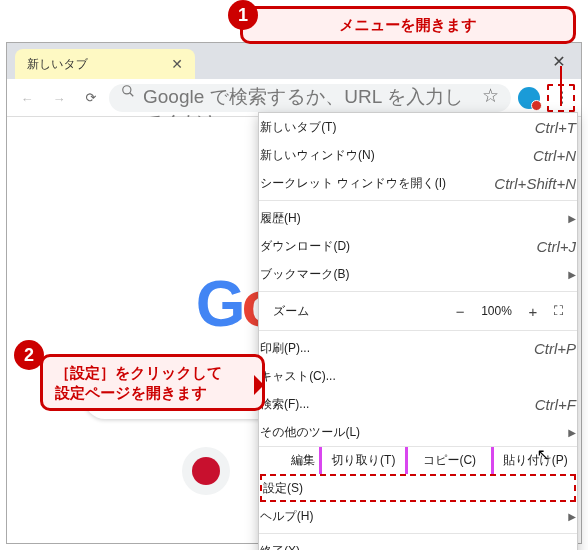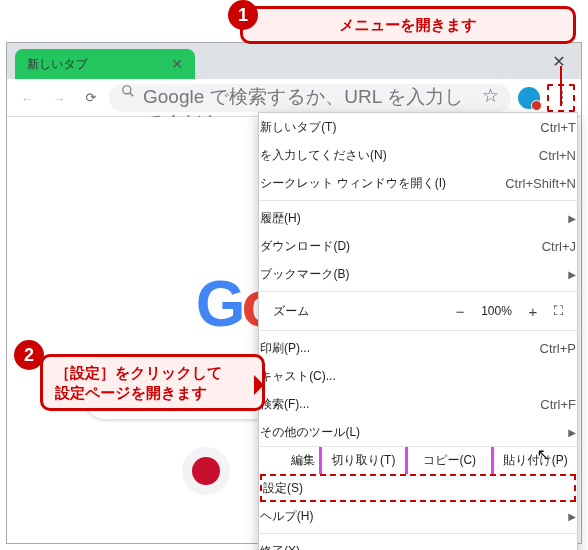--- a/index.html
+++ b/index.html
@@ -1,21 +1,21 @@
 <!DOCTYPE html>
 <html><head>
 <meta charset="utf-8">
 <style>
   * { box-sizing: border-box; margin: 0; padding: 0; }
   body { font-family: "Meiryo", "Segoe UI", sans-serif; font-size: 13px; background: #fff; width: 588px; height: 550px; position: relative; overflow: hidden; }
   
   .window { position: absolute; top: 42px; left: 6px; right: 6px; bottom: 6px; border: 1px solid #aaa; background: #fff; }
   
   .tabbar { display: flex; align-items: center; height: 36px; background: #dee1e6; }
-  .tab { display: flex; align-items: center; height: 30px; margin-top: 6px; margin-left: 8px; padding: 0 12px; background: #22c55e; border-radius: 8px 8px 0 0; min-width: 180px; justify-content: space-between; font-size: 12px; color: #333; }
+  .tab { display: flex; align-items: center; height: 30px; margin-top: 6px; margin-left: 8px; padding: 0 12px; background: #fef9c3; border-radius: 8px 8px 0 0; min-width: 180px; justify-content: space-between; font-size: 12px; color: #333; }
   .tab-close { color: #555; font-size: 14px; margin-left: 10px; }
   .win-close { margin-left: auto; width: 44px; height: 36px; display: flex; align-items: center; justify-content: center; color: #444; font-size: 16px; }
   
   .toolbar { display: flex; align-items: center; height: 38px; padding: 0 6px; gap: 4px; border-bottom: 1px solid #ddd; }
   .nav-btn { width: 28px; height: 28px; display: flex; align-items: center; justify-content: center; color: #666; border-radius: 50%; }
   .nav-btn.disabled { color: #bbb; }
   .omnibox { flex: 1; display: flex; align-items: flex-start; height: 28px; background: #f1f3f4; border-radius: 14px; padding: 0 12px; color: #777; gap: 8px; font-size: 19px; }
   .omnibox .star { margin-left: auto; color: #666; }
   .ext-btn { width: 28px; height: 28px; display: flex; align-items: center; justify-content: center; }
   .ext-circle { width: 22px; height: 22px; border-radius: 50%; background: #1a9bd8; position: relative; }
@@ -37,21 +37,21 @@
   
   .shortcuts { position:absolute; top:330px; left:50%; transform:translateX(-50%); display:flex; gap:40px; }
   .shortcut { width:48px; height:48px; border-radius:50%; background:#f1f3f4; display:flex; align-items:center; justify-content:center; }
   .sc-red { width:28px; height:28px; background:#c8102e; border-radius:50%; }
   .sc-at { width:28px; height:28px; background:#2e7d32; color:#fff; display:flex; align-items:center; justify-content:center; border-radius:4px; font-weight:bold; }
   
   .menu { position:absolute; top:112px; right:10px; width:320px; background:#fff; border:1px solid #ccc; box-shadow:0 4px 12px rgba(0,0,0,0.25); z-index:20; font-size:12px; color:#222; }
   .menu-row { display:flex; align-items:center; height:28px; padding:0 1px; justify-content:space-between; }
   .menu-sep { height:1px; background:#e4e4e4; margin:3px 0; }
   .menu-arrow { color:#666; font-size:10px; }
-  .shortcut-key { color:#555; font-size:13px; }
+  .shortcut-key { color:#555; font-size:15px;font-style:italic; }
   .zoom-row { display:flex; align-items:center; height:32px; padding:0 14px; gap:10px; }
   .zoom-row .lbl { flex:0 0 auto; }
   .zoom-row .spacer { flex:1; }
   .zoom-btn { width:22px; text-align:center; color:#444; font-size:15px; }
   .fs-btn { font-size:13px; }
   .edit-row { display:flex; height:28px; border-top:1px solid #e4e4e4; }
   .edit-row div:first-child { width:60px; padding-left:32px; display:flex; align-items:center; }
   .edit-row div.act { flex:1; border-left:3px solid #d946ef; display:flex; align-items:center; justify-content:center; }
   .settings-row { border:2px dashed #c00; margin: 0 1px; }
   
@@ -132,21 +132,21 @@
     </div>
   </div>
 </div>
 
 <div class="menu">
   <div class="menu-row">
       <span>新しいタブ(T)</span>
       <span class="shortcut-key">Ctrl+T</span>
     </div>
   <div class="menu-row">
-      <span>を入力してください(N)</span>
+      <span>新しいウィンドウ(N)</span>
       <span class="shortcut-key">Ctrl+N</span>
     </div>
   <div class="menu-row">
       <span>シークレット ウィンドウを開く(I)</span>
       <span class="shortcut-key">Ctrl+Shift+N</span>
     </div>
   <div class="menu-sep"></div>
   <div class="menu-row">
       <span>履歴(H)</span>
       <span class="menu-arrow">▶</span>

